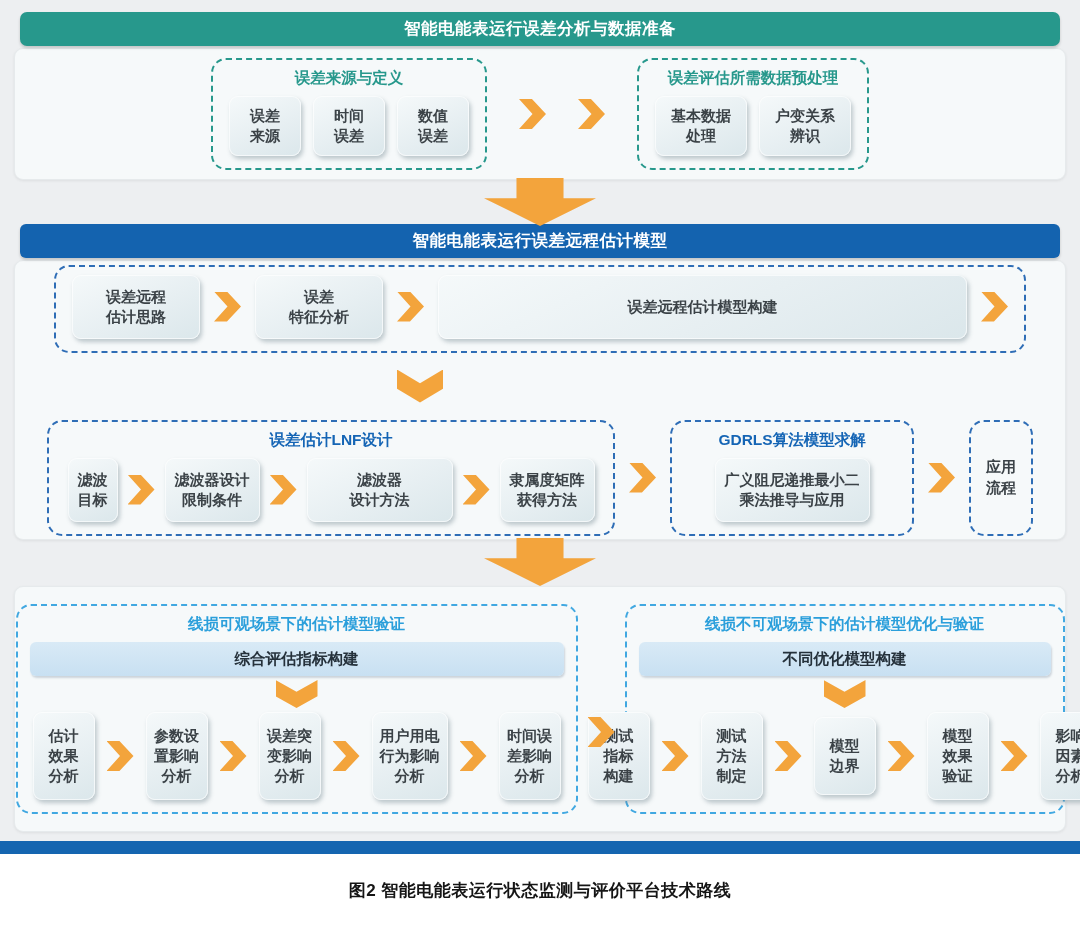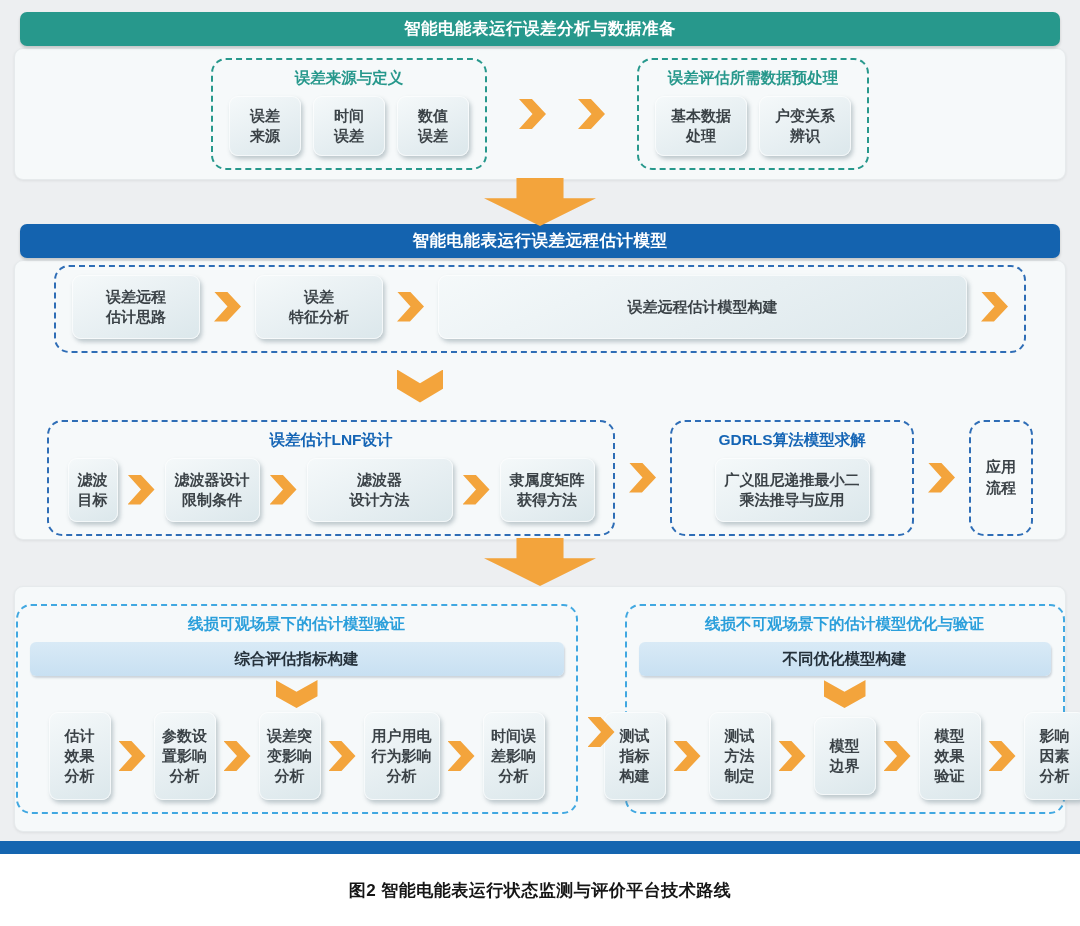--- a/index.html
+++ b/index.html
@@ -24,21 +24,21 @@
 
   
   .sec-header{
     height:34px;margin:0 6px;border-radius:7px;
     display:flex;align-items:center;justify-content:center;
     color:#fff;font-size:16.5px;font-weight:700;letter-spacing:.5px;
     box-shadow:0 2px 3px rgba(0,0,0,.18);
     position:relative;z-index:1;
   }
   .sec-header.teal{background:var(--teal);}
-  .sec-header.blue{background:var(--blue);}
+  .sec-header.blue{background:var(--blue);border-radius:6px;}
   .sec-header.sky{background:var(--sky);}
 
   
   .sec-panel{
     background:var(--panel-bg);
     border:1px solid #e6eaec;
     border-radius:9px;
     margin-top:2px;
     box-shadow:0 1px 3px rgba(0,0,0,.07);
     display:flex;flex-direction:column;justify-content:center;
@@ -120,21 +120,21 @@
   .g3-left{width:562px;}
   .g3-right{width:440px;}
   .subbar{
     width:100%;height:34px;border-radius:6px;
     background:linear-gradient(180deg,#d9eaf6,#c8e0f2);
     box-shadow:1px 2px 2px rgba(110,130,150,.3);
     display:flex;align-items:center;justify-content:center;
     font-size:15.5px;font-weight:700;color:#25313b;
   }
   .g3 .chev-down{width:42px;height:28px;margin:4px 0;}
-  .s3-items{gap:8px;}
+  .s3-items{}
   .s3-box{min-height:88px;min-width:62px;padding:6px 8px;}
   .between-chev{align-self:center;margin-top:46px;}
 
   
   .divider-bar{height:13px;background:var(--bar-blue);margin-top:9px;}
   .caption-area{flex:1;background:#ffffff;display:flex;align-items:center;justify-content:center;}
   .caption{font-size:17px;font-weight:700;color:#151515;letter-spacing:.5px;}
 </style>
 </head>
 <body>

